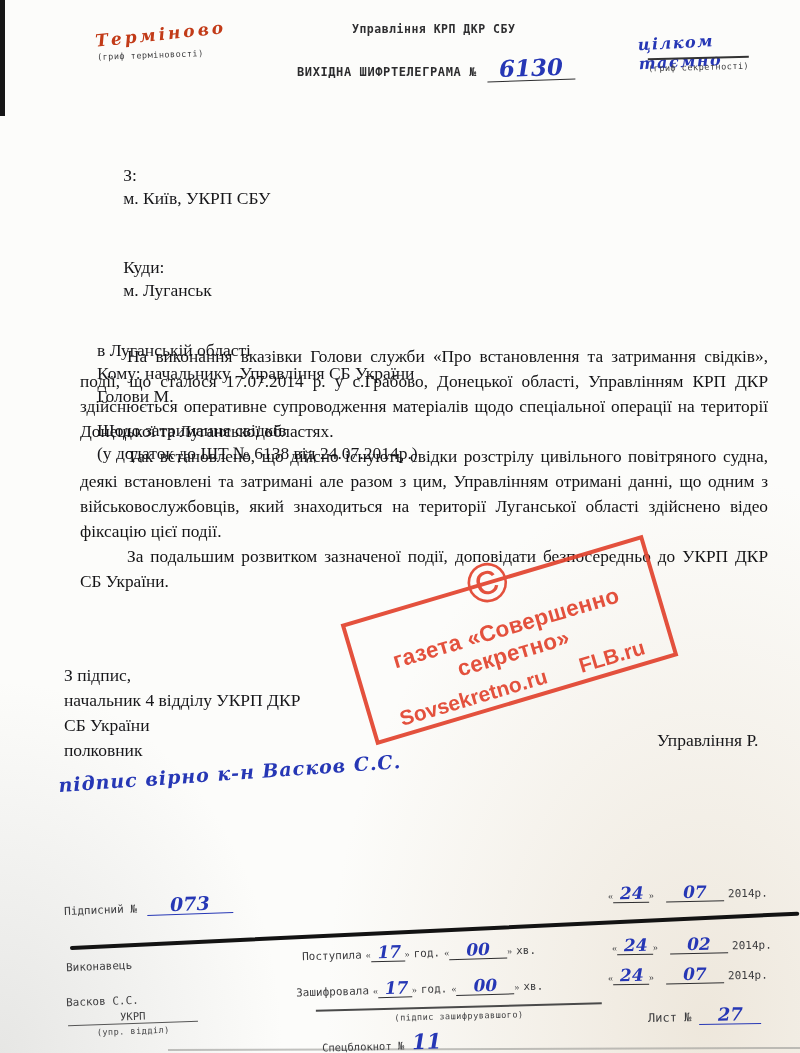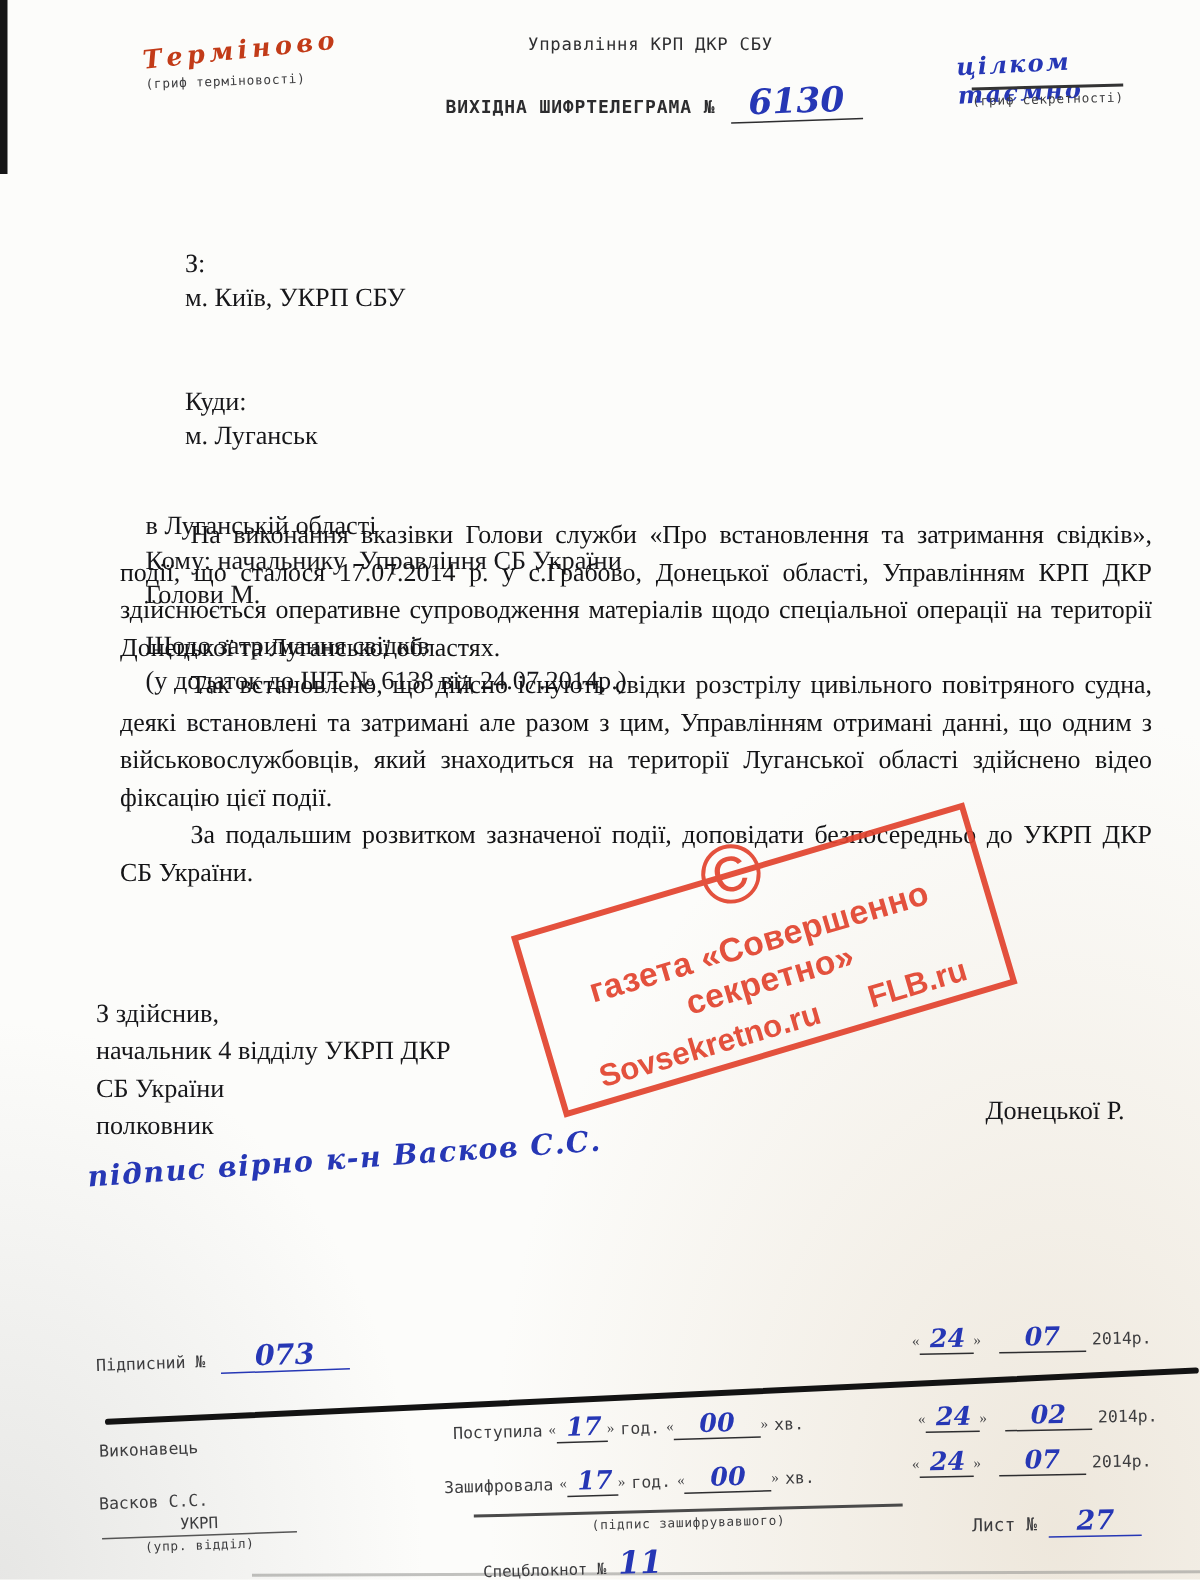--- a/index.html
+++ b/index.html
@@ -39,21 +39,21 @@
 <body>
 
 <div class="page">
 
   <div class="abs" style="left:0;top:0;width:5px;height:116px;background:#161616;"></div>
   <div class="abs" style="left:168px;top:1048px;width:632px;height:2px;background:#9a9a96;opacity:.6;transform:rotate(-.2deg);"></div>
 
   <div class="abs hw hw-red" style="left:95px;top:24px;font-size:17px;letter-spacing:3px;transform:rotate(-6deg);">Терміново</div>
   <div class="abs mono cap" style="left:97px;top:50px;transform:rotate(-2deg);">(гриф терміновості)</div>
 
-  <div class="abs mono" style="left:352px;top:22px;font-size:11.5px;letter-spacing:.5px;color:#2f2f31;">Управління КРП ДКР СБУ</div>
+  <div class="abs mono" style="left:352px;top:22px;font-size:11.5px;letter-spacing:.5px;color:#2f2f31;font-weight:bold;">Управління КРП ДКР СБУ</div>
 
   <div class="abs" style="left:297px;top:57px;">
     <span class="mono" style="font-size:12px;font-weight:bold;letter-spacing:.6px;color:#2c2c2e;margin-top:28px;">ВИХІДНА ШИФРТЕЛЕГРАМА №</span>
     <span class="hw u" style="font-size:23px;width:88px;transform:rotate(-2deg);margin-left:6px;">6130</span>
   </div>
 
   <div class="abs hw" style="left:638px;top:31px;font-size:16px;letter-spacing:1.5px;transform:rotate(-3deg);">цілком таємно</div>
   <div class="abs mono cap" style="left:648px;top:57px;border-top:2px solid #333;padding-top:3px;transform:rotate(-1.5deg);">(гриф секретності)</div>
 
   <div class="abs" style="left:97px;top:141px;">
@@ -83,26 +83,26 @@
   <div class="abs wm" style="left:352px;top:577px;width:315px;height:126px;">
     <div class="wm-c">©</div>
     <div class="wm-line1">газета «Совершенно секретно»</div>
     <div class="wm-line2">
       <span>Sovsekretno.ru</span>
       <span>FLB.ru</span>
     </div>
   </div>
 
   <div class="abs" style="left:64px;top:663px;">
-    <div class="sig-line">З здійснив,</div>
+    <div class="sig-line">З підпис,</div>
     <div class="sig-line">начальник 4 відділу УКРП ДКР</div>
     <div class="sig-line">СБ України</div>
     <div class="sig-line">полковник</div>
   </div>
-  <div class="abs sig-line" style="left:657px;top:728px;">Донецької Р.</div>
+  <div class="abs sig-line" style="left:657px;top:728px;">Управління Р.</div>
   <div class="abs hw" style="left:58px;top:762px;font-size:19px;letter-spacing:1px;transform:rotate(-4deg);">підпис вірно к-н Васков С.С.</div>
 
   <div class="abs formrow" style="left:64px;top:896px;transform:rotate(-2deg);">
     <span class="mono" style="font-size:11px;">Підписний №</span>
     <span class="hw u u-blue" style="font-size:19px;width:86px;margin-left:6px;">073</span>
   </div>
 
   <div class="abs formrow" style="left:608px;top:884px;transform:rotate(-1deg);">
     <span class="q">«</span><span class="hw u" style="font-size:17px;width:36px;">24</span><span class="q">»</span>
     <span class="hw u" style="font-size:17px;width:58px;margin-left:8px;">07</span>

